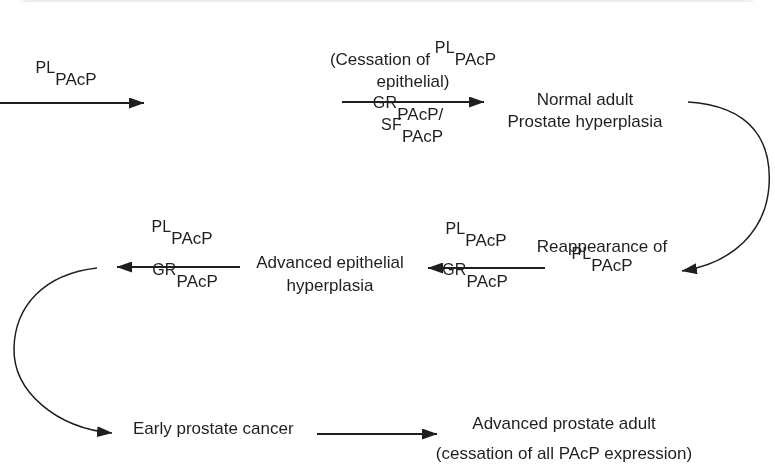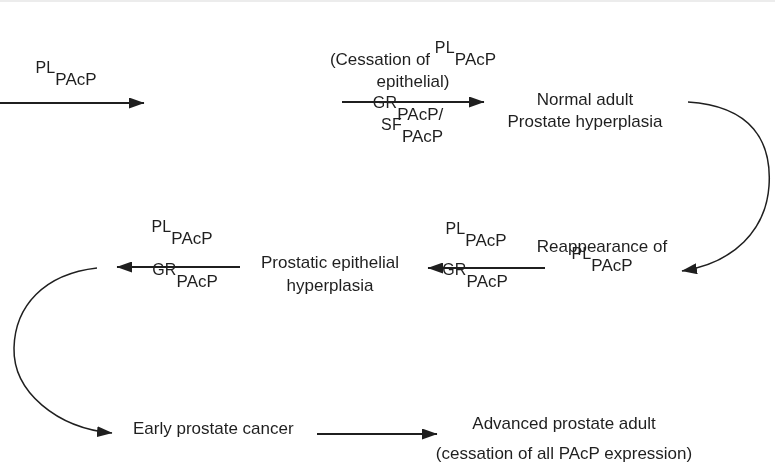--- a/index.html
+++ b/index.html
@@ -5,20 +5,21 @@
   :root { --ink: #1f1f1f; --bg: #ffffff; --rule: #ececec; }
   html, body { margin: 0; padding: 0; background: var(--bg); }
   #canvas {
     position: relative;
     width: 775px;
     height: 474px;
     background: var(--bg);
     overflow: hidden;
     color: var(--ink);
     font-family: "Liberation Sans", "DejaVu Sans", sans-serif;
+    border-radius: 30px;
   }
   #top-rule {
     position: absolute; left: 0; top: 0; width: 775px; height: 2px;
     background: var(--rule);
   }
   #arrows { position: absolute; left: 0; top: 0; color: var(--ink); }
   .t {
     position: absolute;
     font-size: 17px;
     line-height: 22px;
@@ -87,21 +88,21 @@
   </div>
 
   <div class="t c" style="left:476px; top:230px">
     <sup class="sp">PL</sup><span>PAcP</span>
   </div>
   <div class="t c" style="left:475px; top:271px">
     <sup class="sp">GR</sup><span>PAcP</span>
   </div>
 
   <div class="t c ctr lh23" style="left:330px; top:251px">
-    <div>Prostatic epithelial</div>
+    <div>Advanced epithelial</div>
     <div>hyperplasia</div>
   </div>
 
   <div class="t c b" style="left:182px; top:228px">
     <sup class="sp">PL</sup><span>PAcP</span>
   </div>
   <div class="t c" style="left:185px; top:271px">
     <sup class="sp">GR</sup><span>PAcP</span>
   </div>
 

